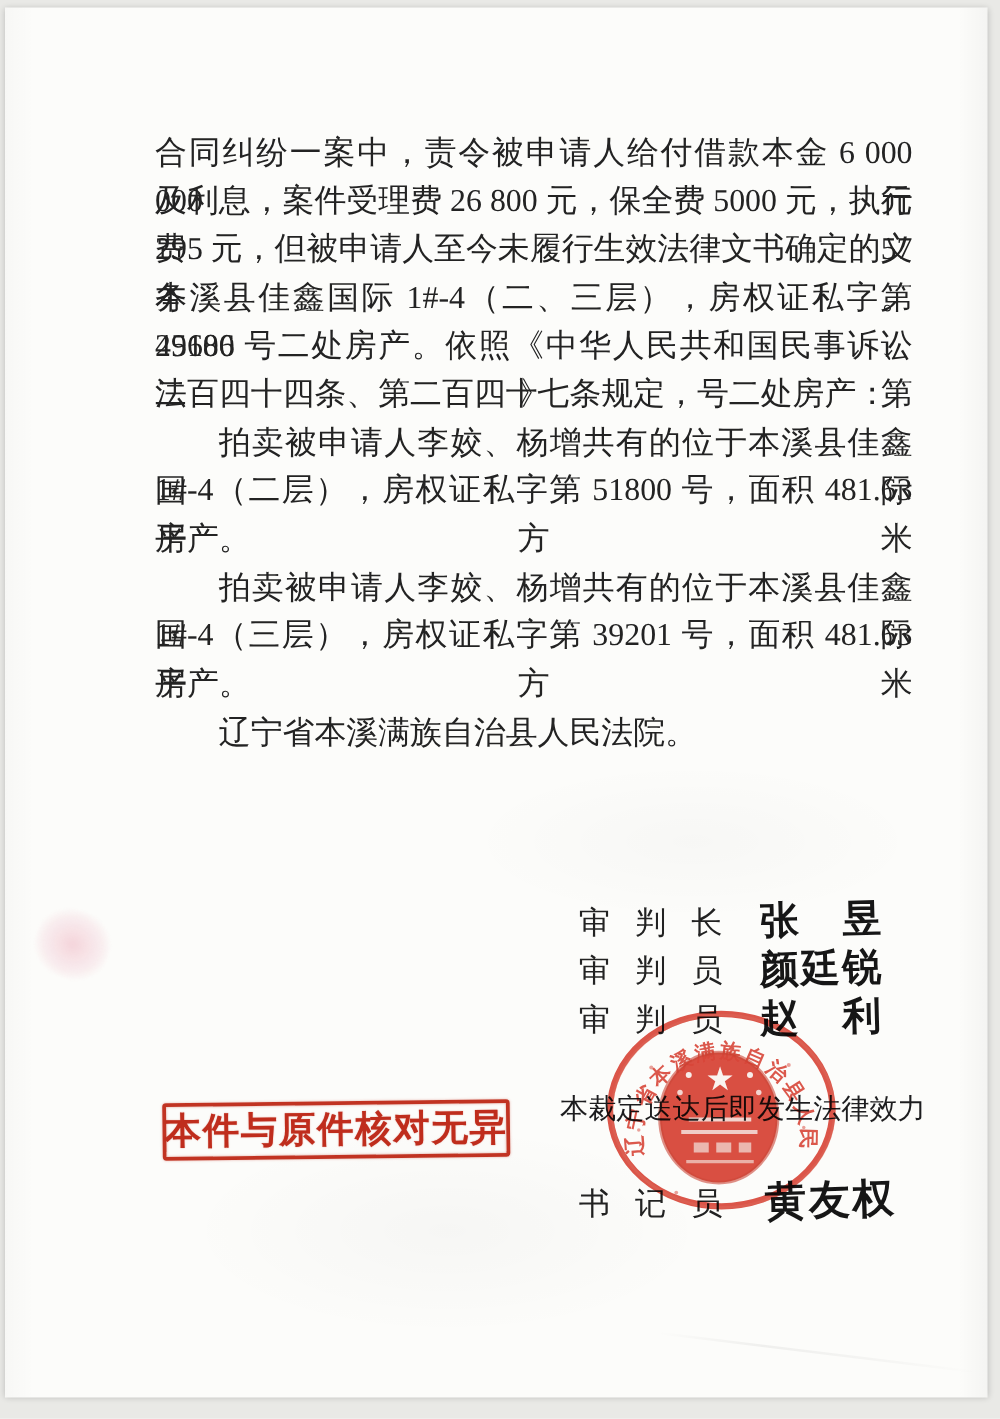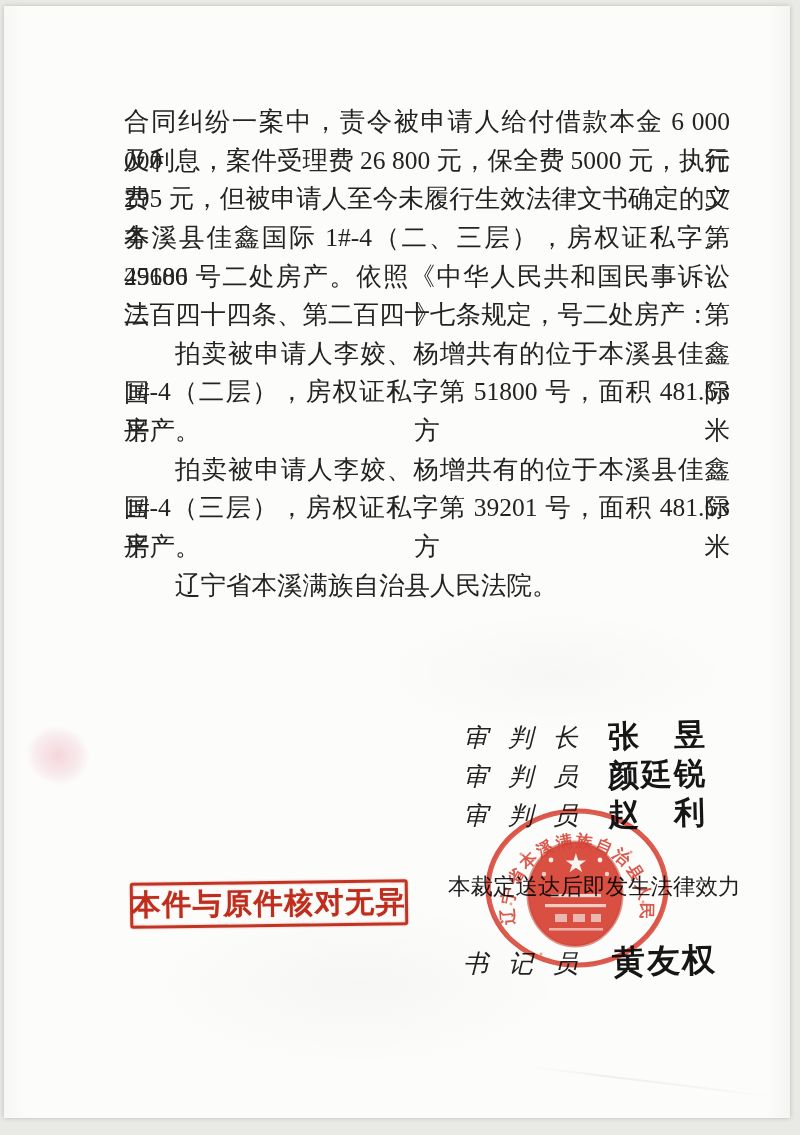--- a/index.html
+++ b/index.html
@@ -49,21 +49,21 @@
     white-space:normal;
     text-align:justify;
     text-align-last:justify;
   }
   #body-text .line.indent { text-indent:51px; }
 
   
   .sig-block { position:absolute; left:459px; top:710px; color:#1d1d1f; }
   .sig-row { height:39px; line-height:39px; white-space:nowrap; }
   .sig-role {
-    display:inline-block; font-size:25px; letter-spacing:20px; color:#222;font-style:italic;
+    display:inline-block; font-size:25px; letter-spacing:20px; color:#222;
   }
   .handwriting {
     display:inline-block; font-size:31px; font-weight:700; color:#161616;
     transform:rotate(-1.5deg); letter-spacing:2px;
   }
   #date-line {
     position:absolute; left:444px; top:866px; width:300px;
     font-size:22.5px; line-height:30px; color:#1d1d1f; white-space:nowrap;
     z-index:2;
   }

